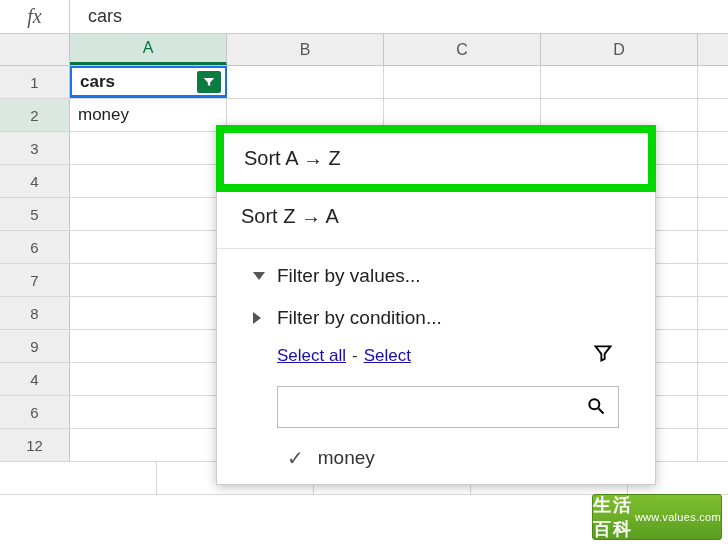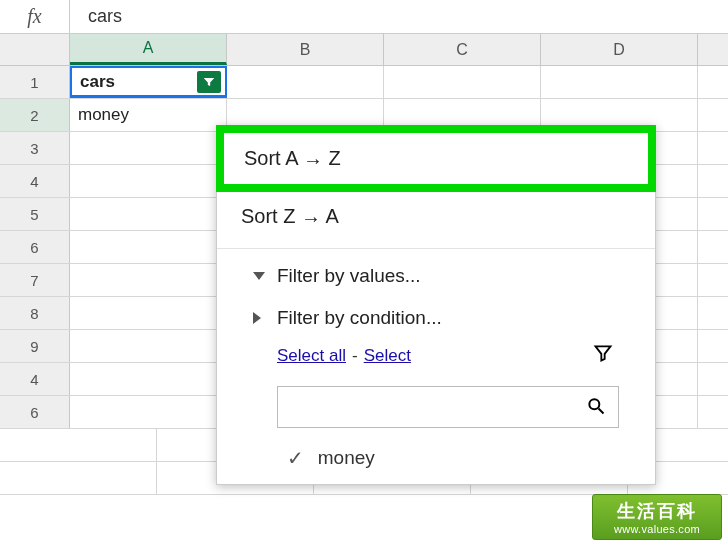--- a/index.html
+++ b/index.html
@@ -218,21 +218,21 @@
     
     .wm {
       position: absolute;
       right: 6px;
       bottom: 6px;
       width: 130px;
       height: 46px;
       background: linear-gradient(#7fbf2f,#5a9e1f);
       border-radius: 3px;
       display: flex;
-      flex-direction: column;
+      flex-direction: row;
       align-items: center;
       justify-content: center;
       color: #fff;
       font-size: 14px;
       border: 1px solid #4a8a12;
     }
     .wm .cn { font-size: 18px; font-weight: bold; letter-spacing: 2px; }
     .wm .url { font-size: 11px; letter-spacing: 0.3px; }
   </style>
 </head>
@@ -332,20 +332,21 @@
       <div class="cell"></div>
     </div>
   <div class="row">
       <div class="row-header">6</div>
       <div class="cell"></div>
       <div class="cell"></div>
       <div class="cell"></div>
       <div class="cell"></div>
     </div>
   <div class="row">
+      <div class="row-header">12</div>
       <div class="cell"></div>
       <div class="cell"></div>
       <div class="cell"></div>
       <div class="cell"></div>
     </div>
   <div class="row">
       <div class="cell"></div>
       <div class="cell"></div>
       <div class="cell"></div>
       <div class="cell"></div>

